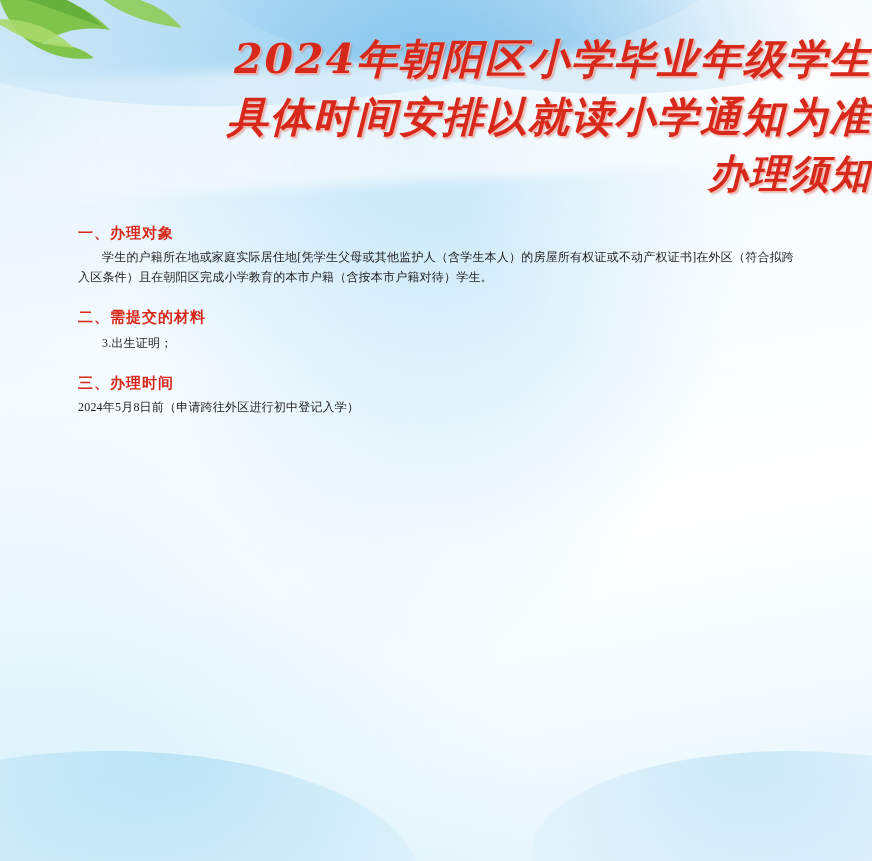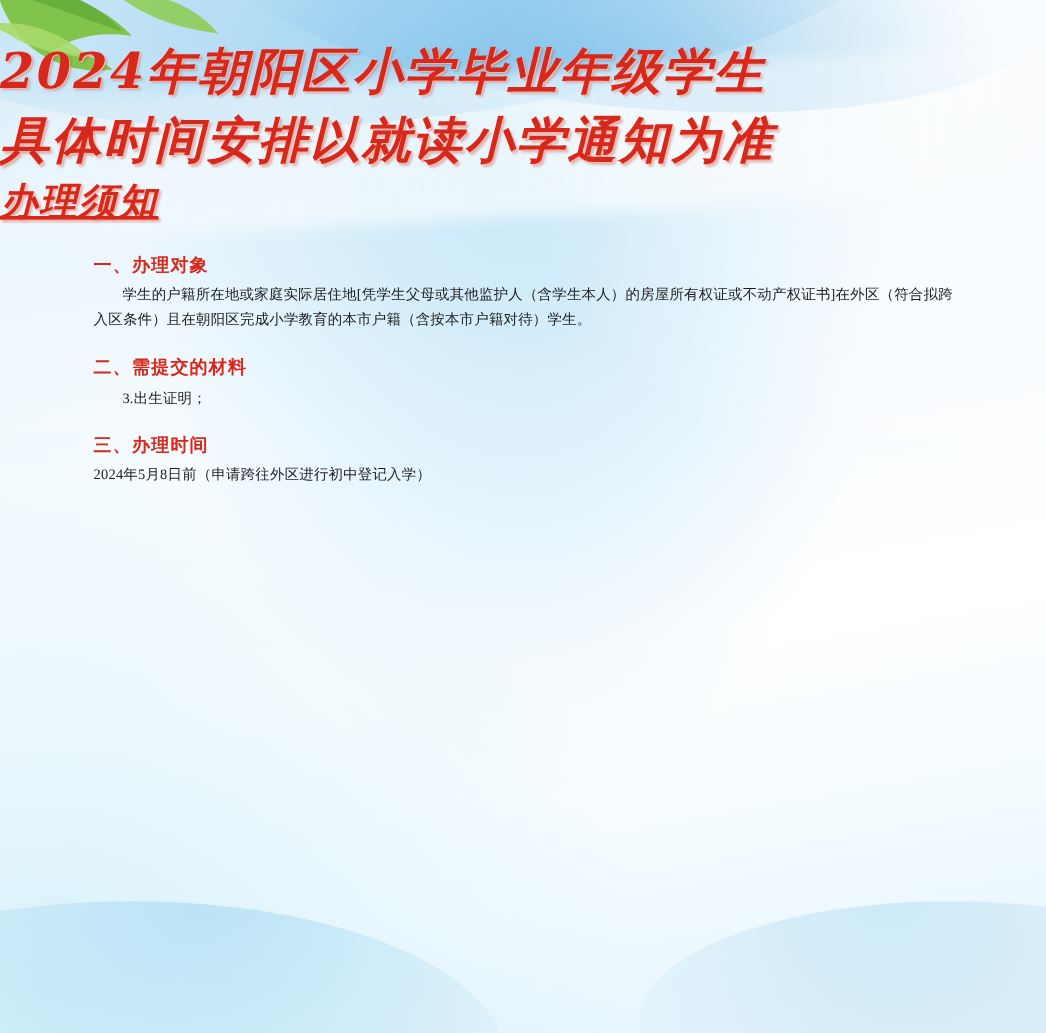--- a/index.html
+++ b/index.html
@@ -65,38 +65,38 @@
   
   .leaf {
     position: absolute;
     pointer-events: none;
   }
   .leaf svg { display: block; }
 
   .title-block {
     position: relative;
     padding-top: 30px;
-    text-align: left;
+    text-align: right;
     z-index: 3;
+    padding-left: 32px;
   }
   .title-line {
     font-family: "DejaVu Serif", serif;
     font-weight: bold;
     font-style: italic;
     font-size: 41px;
     line-height: 1.42;
     letter-spacing: 2px;
     color: #d6281b;
     text-shadow:
       1px 1px 0 #ffb3a6,
       2px 2px 2px rgba(160,20,10,0.28);
   }
   .title-line.small {
-    font-size: 31px;
-    text-decoration: underline;
+    font-size: 39px;
   }
 
   .content {
     position: relative;
     z-index: 3;
     margin: 22px 78px 0 78px;
     color: #1c1c1c;
   }
   .section-head {
     color: #d6281b;

